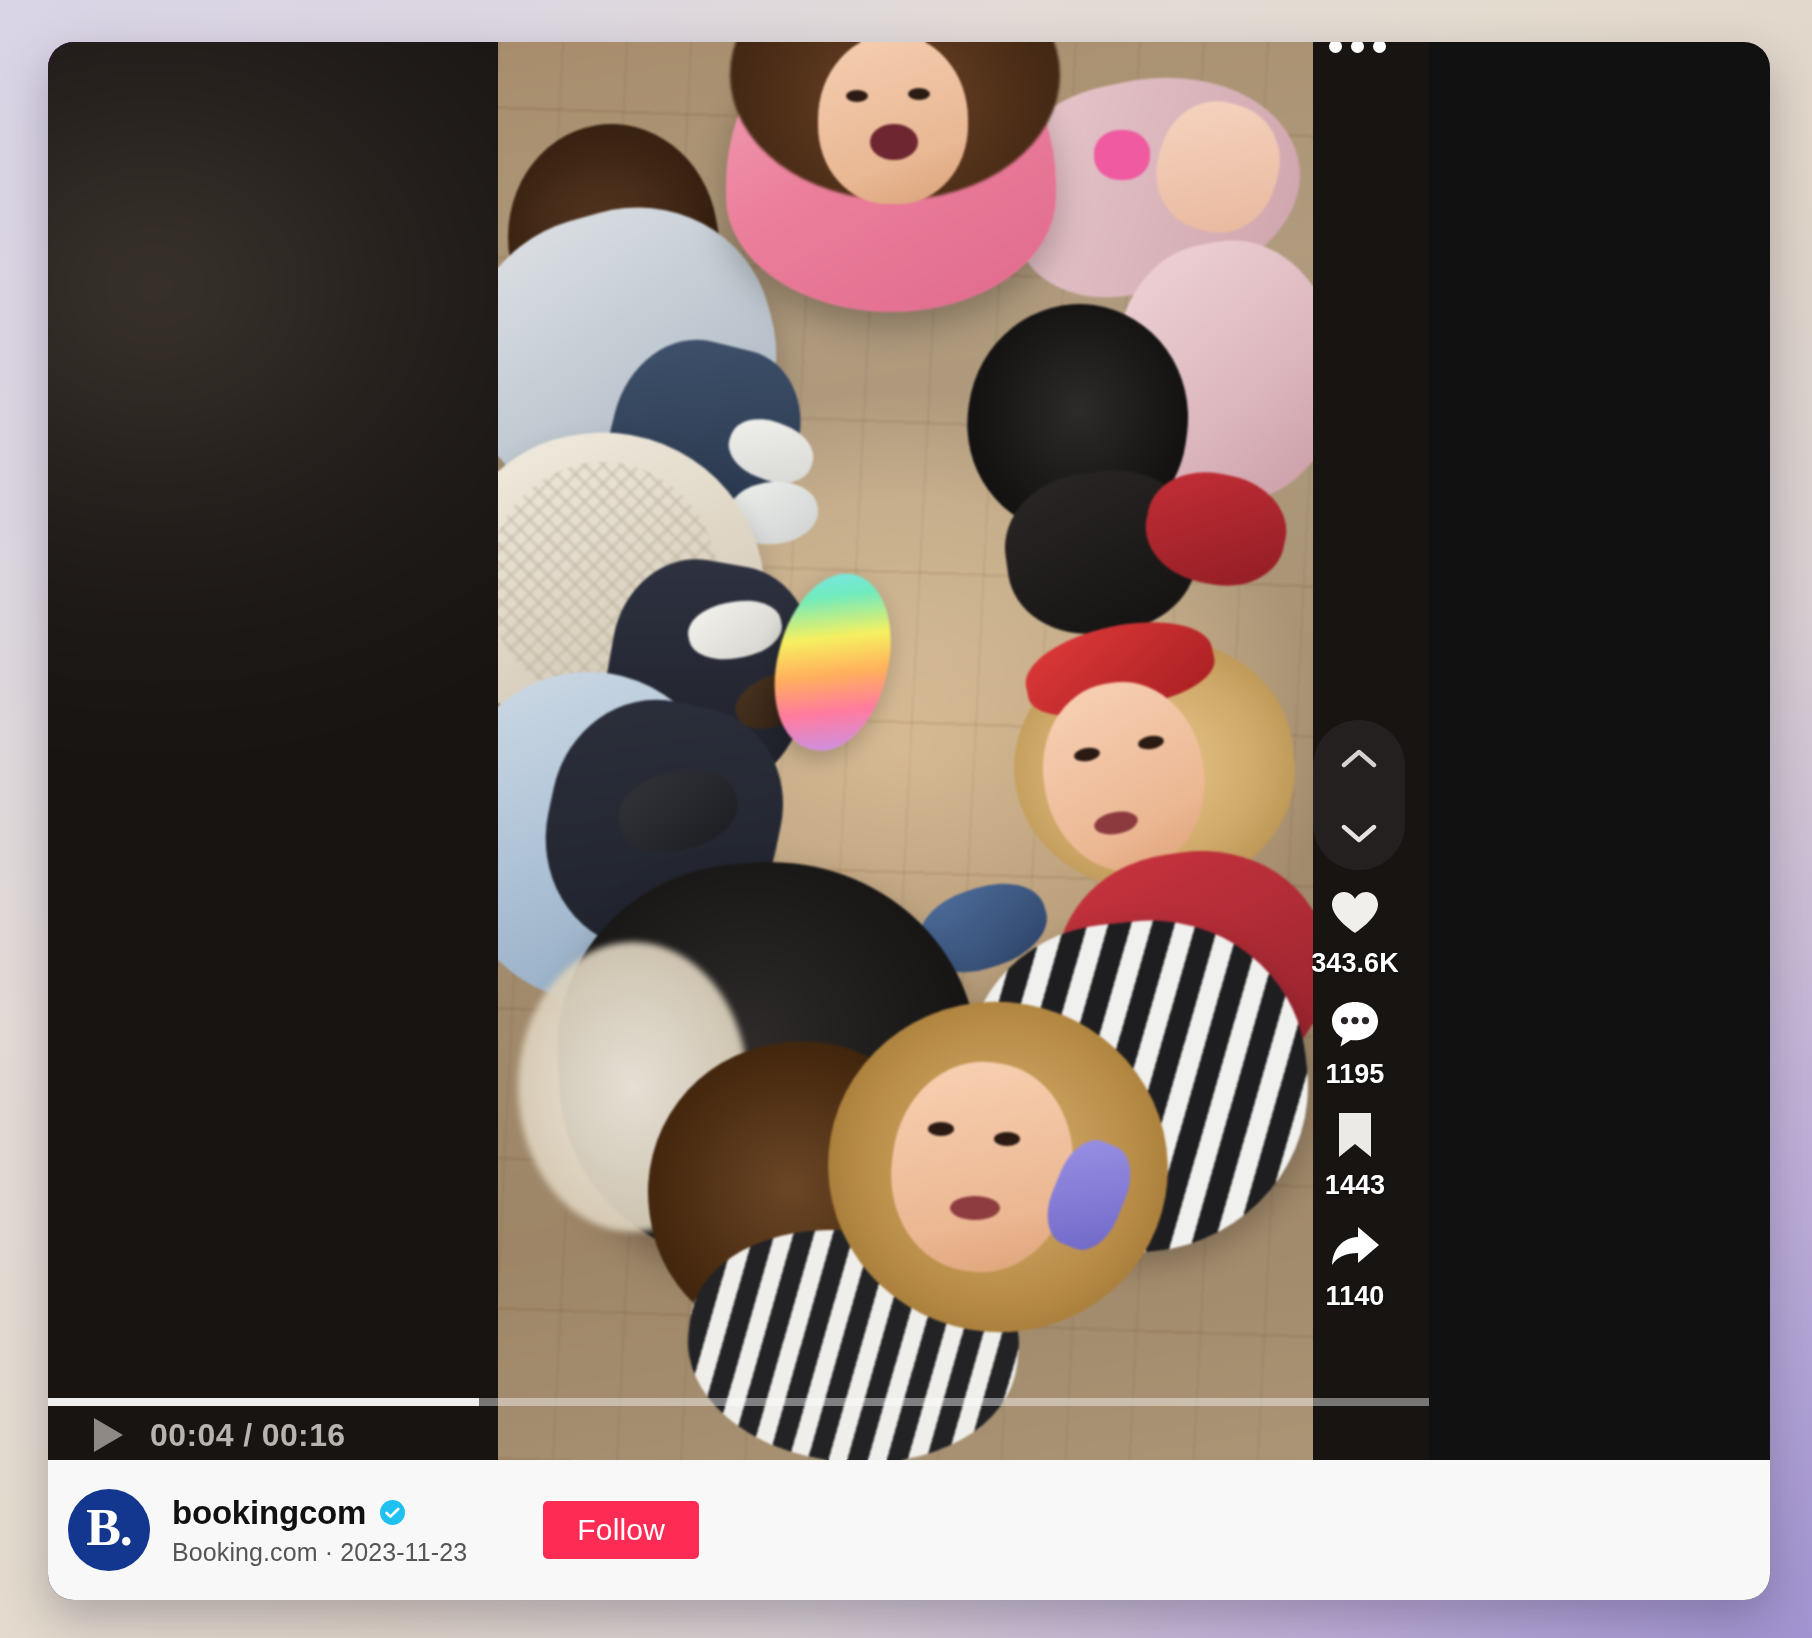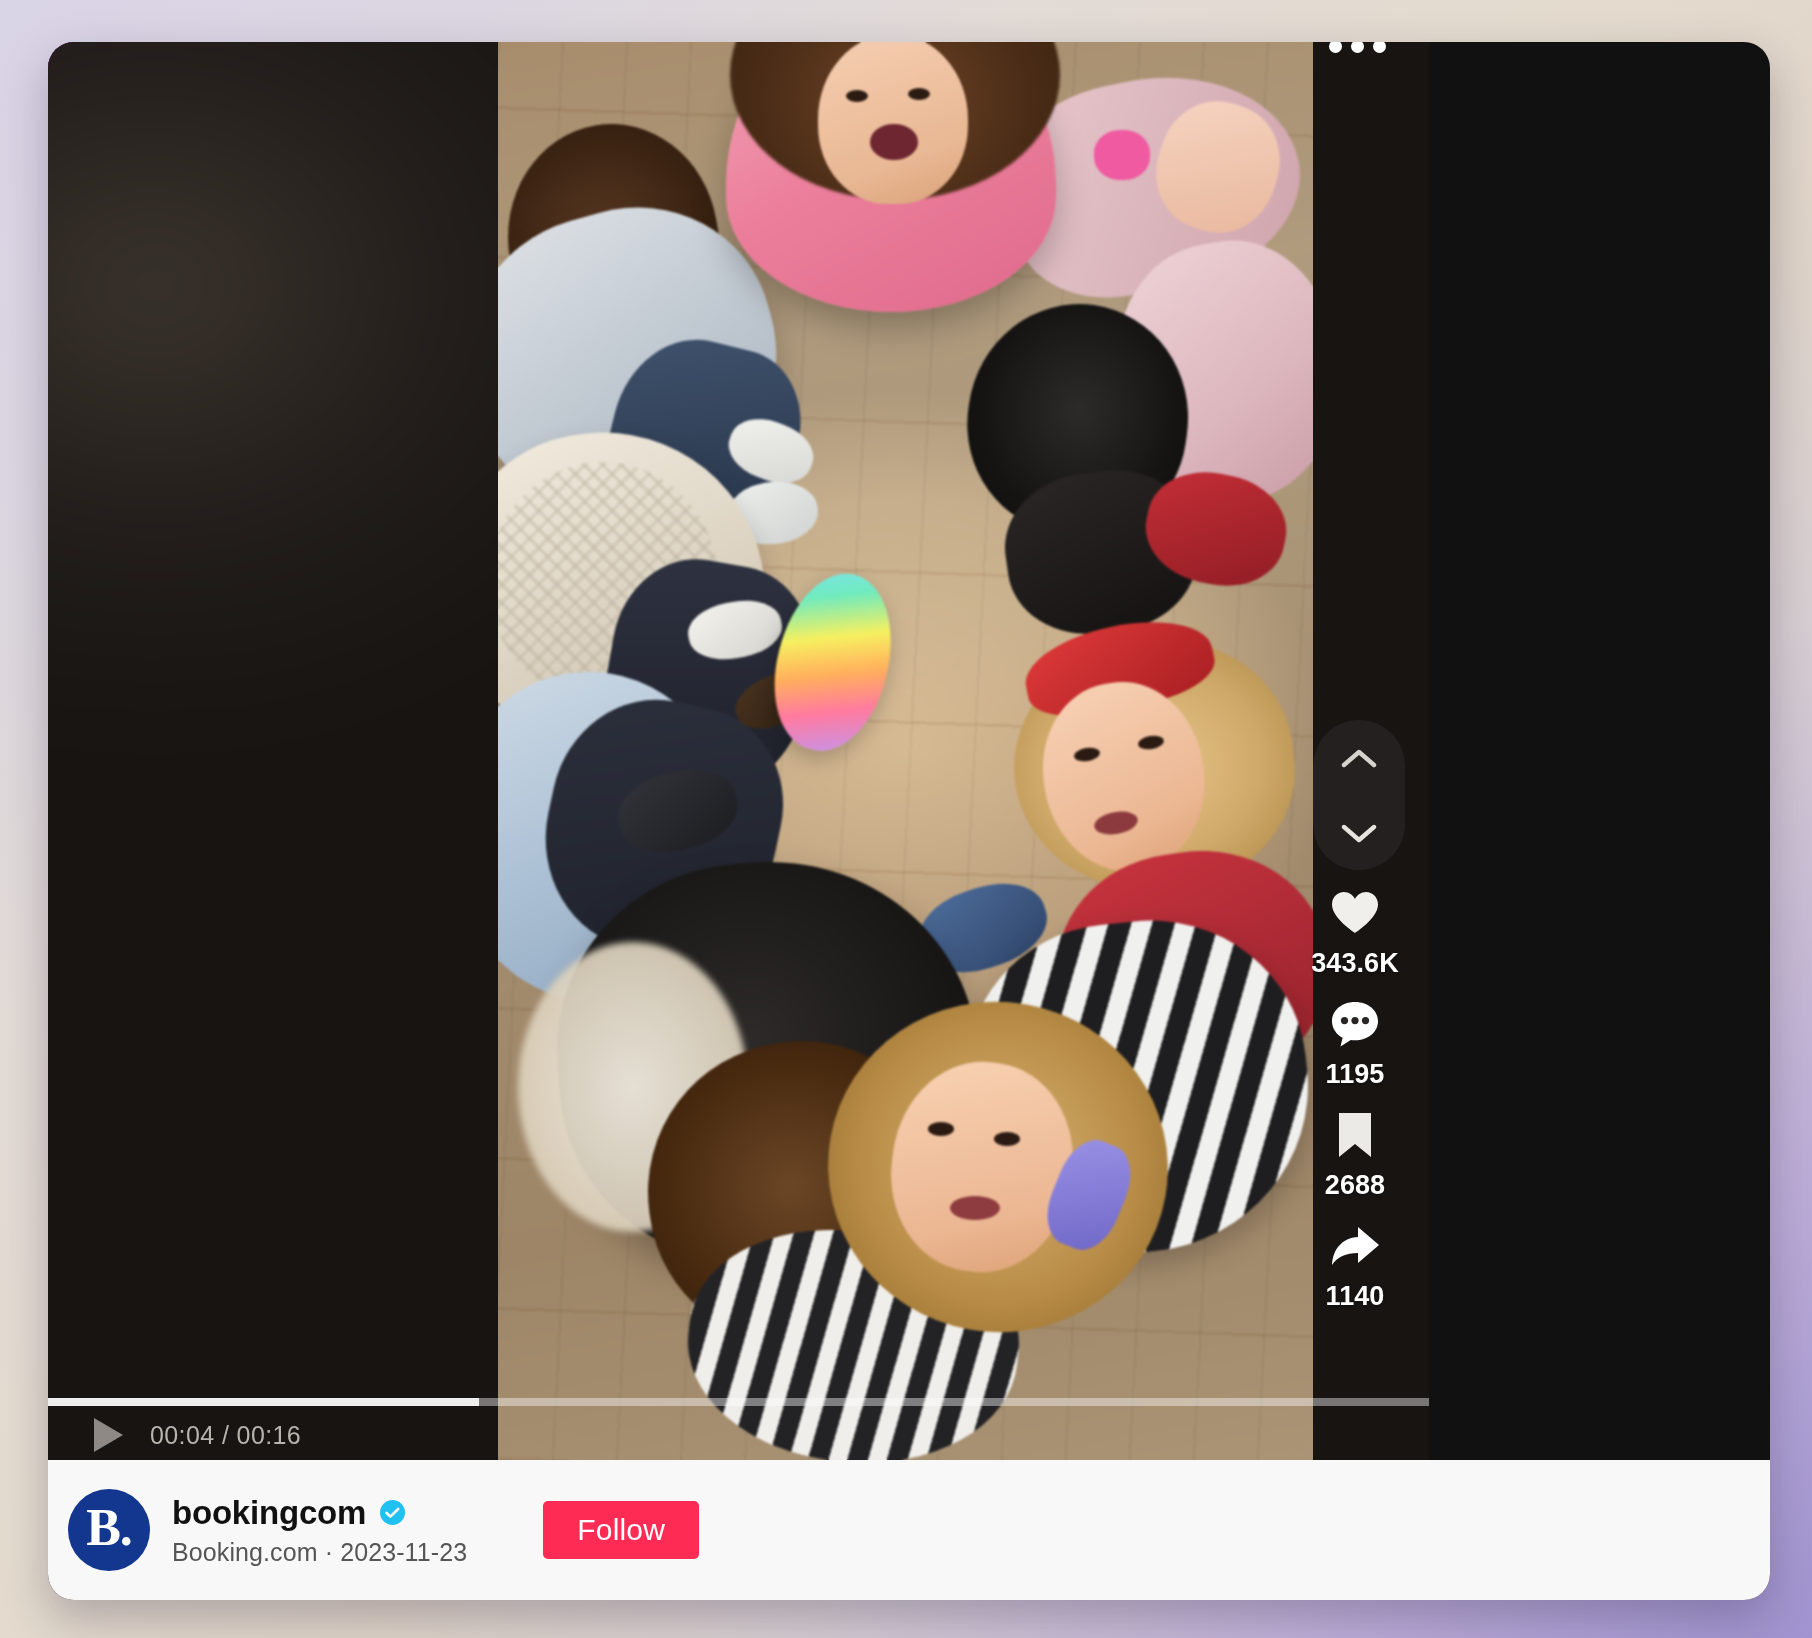--- a/index.html
+++ b/index.html
@@ -468,22 +468,22 @@
     align-items: center;
     padding: 0 30px 0 38px;
   }
   .play-btn {
     width: 44px; height: 44px;
     display: flex; align-items: center; justify-content: center;
     cursor: pointer;
   }
   .time-label {
     color: #b9b3ae;
-    font-size: 25px;
-    font-weight: 400;
+    font-size: 32px;
+    font-weight: 700;
     margin-left: 20px;
     letter-spacing: .4px;
   }
   .controls-right {
     margin-left: auto;
     display: flex;
     align-items: center;
     gap: 34px;
   }
   .ctrl-icon { cursor: pointer; display: flex; align-items: center; justify-content: center; }
@@ -670,21 +670,21 @@
         </div>
         <div class="action-count">1195</div>
       </div>
 
       <div class="action-item">
         <div class="action-icon">
           <svg width="40" height="48" viewBox="0 0 40 48">
             <path d="M4 2 H36 V46 L20 33 L4 46 Z" fill="#eceae6"></path>
           </svg>
         </div>
-        <div class="action-count">2688</div>
+        <div class="action-count">1443</div>
       </div>
 
       <div class="action-item">
         <div class="action-icon">
           <svg width="52" height="44" viewBox="0 0 52 44">
             <path d="M29 3 L50 21 L29 39 L29 29 C17 29 8 33 3 41 C4 25 13 14 29 13 Z" fill="#ffffff"></path>
           </svg>
         </div>
         <div class="action-count">1140</div>
       </div>

